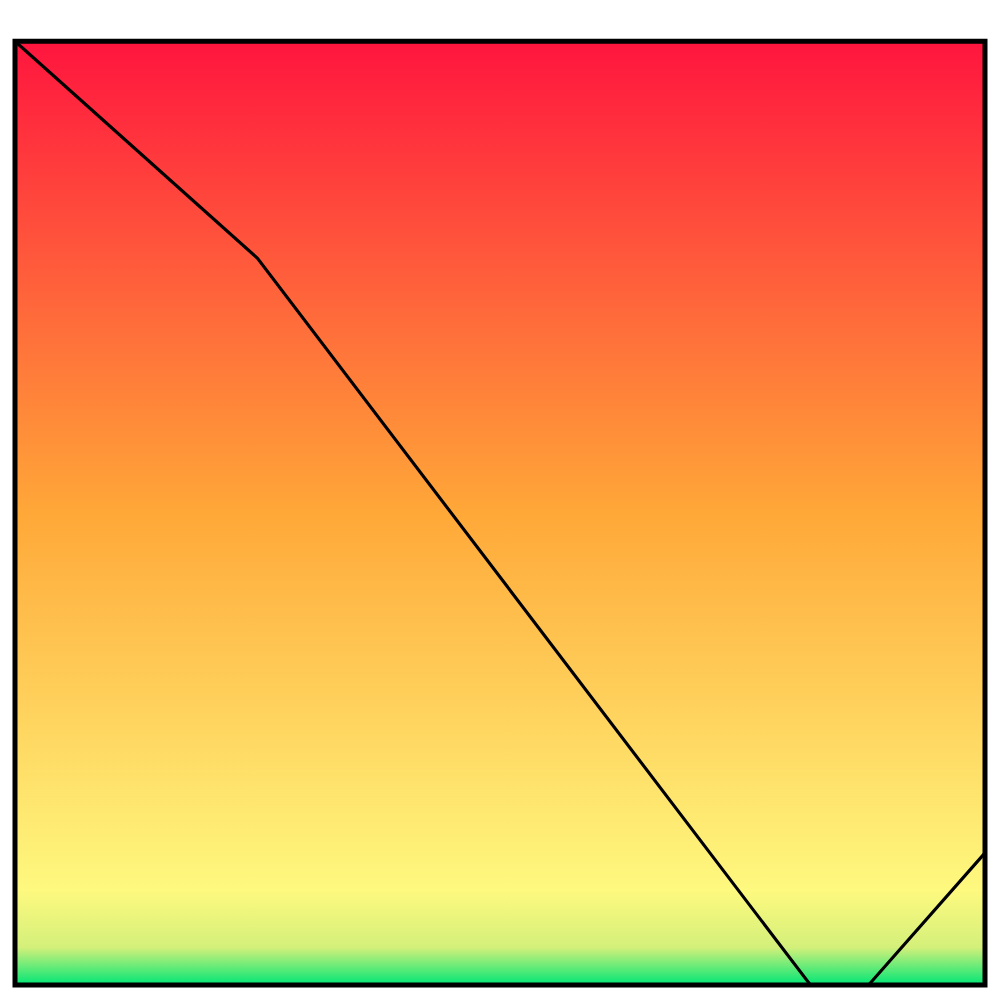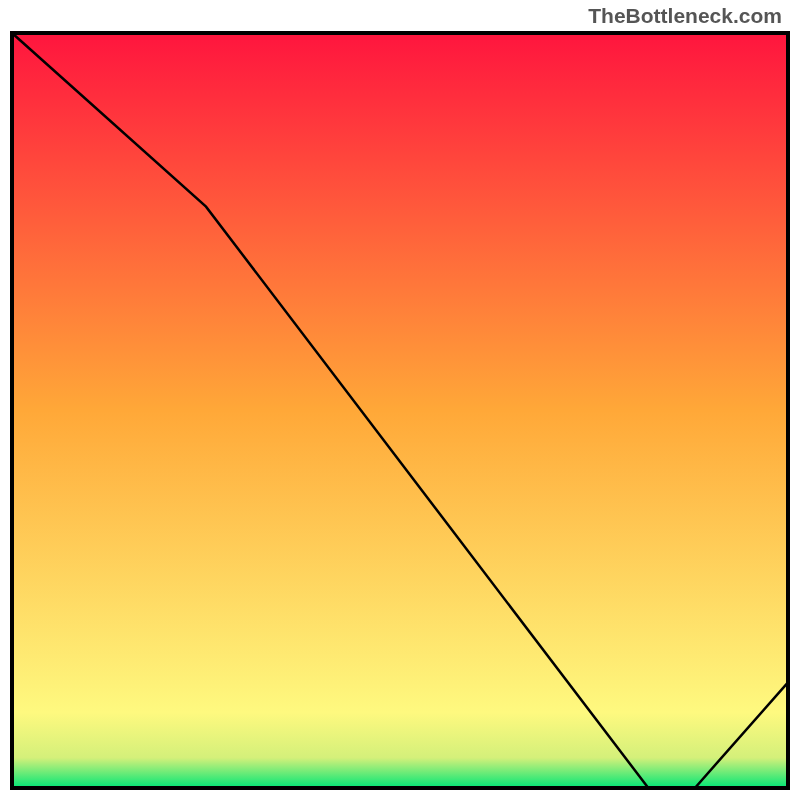--- a/index.html
+++ b/index.html
@@ -38,14 +38,13 @@
           <stop offset="4%" stop-color="#d4f07a"></stop>
           <stop offset="10%" stop-color="#fef97f"></stop>
           <stop offset="50%" stop-color="#ffa838"></stop>
           <stop offset="100%" stop-color="#ff153e"></stop>
         </linearGradient>
     </defs>
     <rect id="plot-bg" fill="url(#bg-gradient)" x="12" y="33" width="776" height="755"></rect>
     <rect id="plot-border" fill="none" stroke-width="4" x="12" y="33" width="776" height="755" stroke="#000000"></rect>
     <path id="data-line" fill="none" stroke-width="2.5" d="M12 33 L206 206.64999999999998 L648.3199999999999 788 L694.88 788 L788 682.3" stroke="#000000"></path>
   </svg>
-  <div class="watermark">TheBottleneck.com</div>
 </div>
 
 </body></html>

